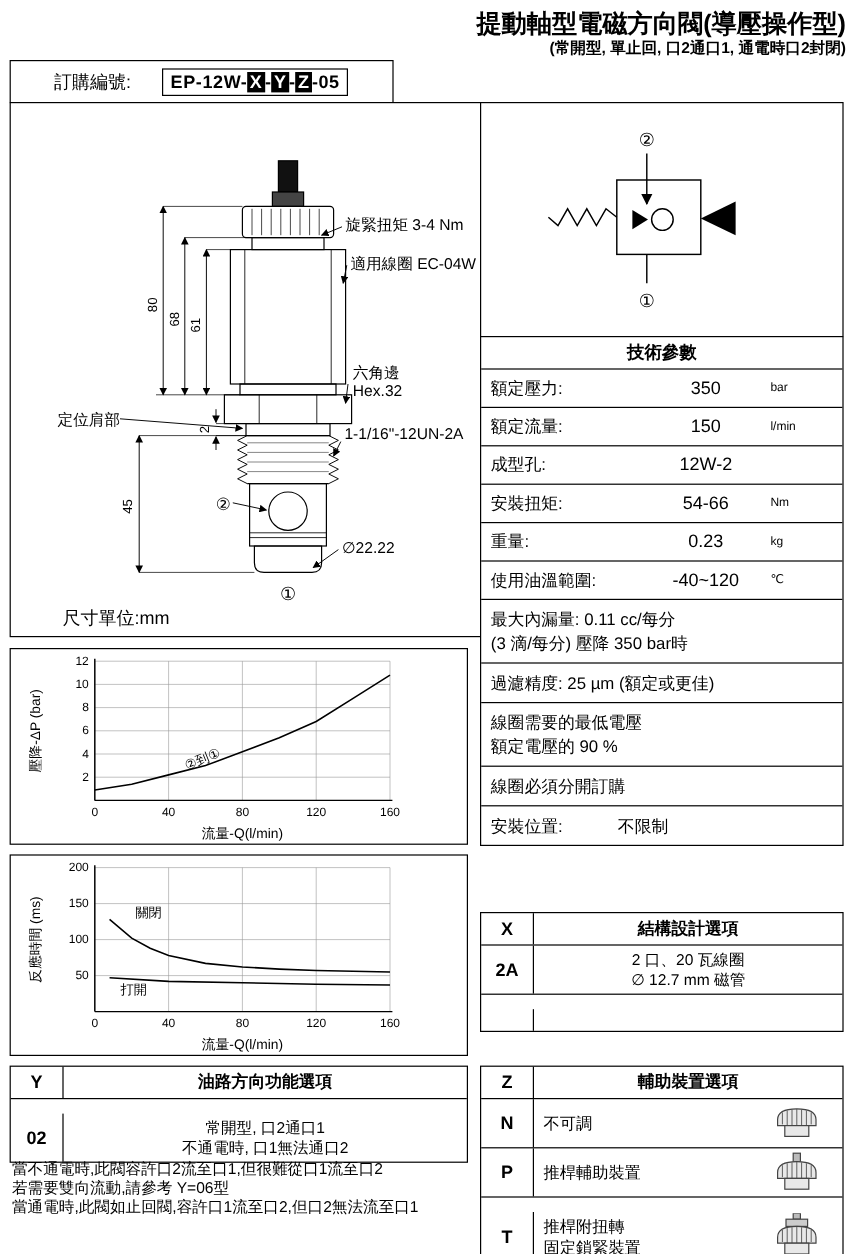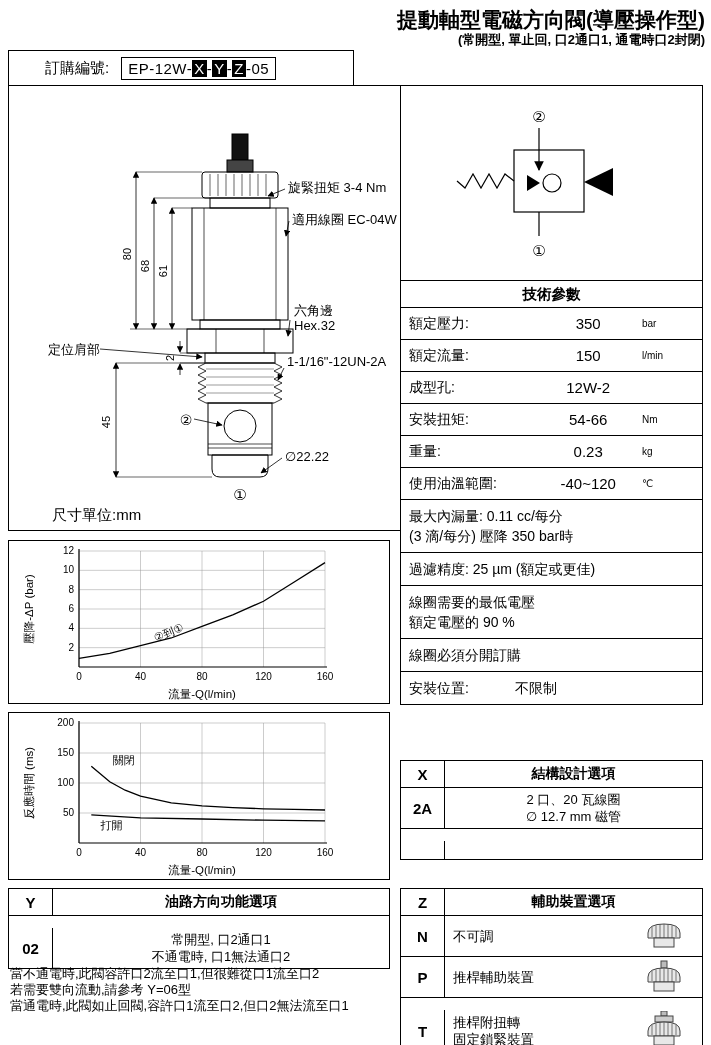--- a/index.html
+++ b/index.html
@@ -2,23 +2,23 @@
 <html><head>
 <meta charset="utf-8">
 <style>
   html,body{margin:0;padding:0;}
   body{width:711px;height:1045px;position:relative;background:#fff;color:#000;
        font-family:"Liberation Sans","DejaVu Sans",sans-serif;overflow:hidden;}
   .box{position:absolute;border:1px solid #000;background:#fff;box-sizing:border-box;}
   .title{position:absolute;top:6px;right:6px;font-size:21px;font-weight:bold;white-space:nowrap;}
   .subtitle{position:absolute;top:31px;right:6px;font-size:13px;font-weight:bold;white-space:nowrap;margin-left:20px;}
 
-  .order-box{top:50px;left:8px;width:346px;height:36px;display:flex;align-items:center;}
+  .order-box{top:50px;left:8px;width:320px;height:36px;display:flex;align-items:center;}
   .order-label{margin-left:36px;font-size:15px;}
-  .pn{margin-left:12px;border:1.5px solid #000;padding:2px 6px;font-size:15px;font-weight:normal;letter-spacing:.5px;}
+  .pn{margin-left:26px;border:1.5px solid #000;padding:2px 6px;font-size:15px;font-weight:bold;letter-spacing:.5px;}
   .pn .inv{background:#000;color:#fff;padding:0 2px;}
 
   .drawing-box{top:85px;left:8px;width:444px;height:446px;}
   .symbol-box{top:85px;left:400px;width:303px;height:196px;}
   .chart1-box{top:540px;left:8px;width:382px;height:164px;}
   .chart2-box{top:712px;left:8px;width:382px;height:168px;}
   .fill{position:absolute;left:0;top:0;width:100%;height:100%;}
   svg text{font-family:inherit;}
 
   .specs-box{top:280px;left:400px;width:303px;}

